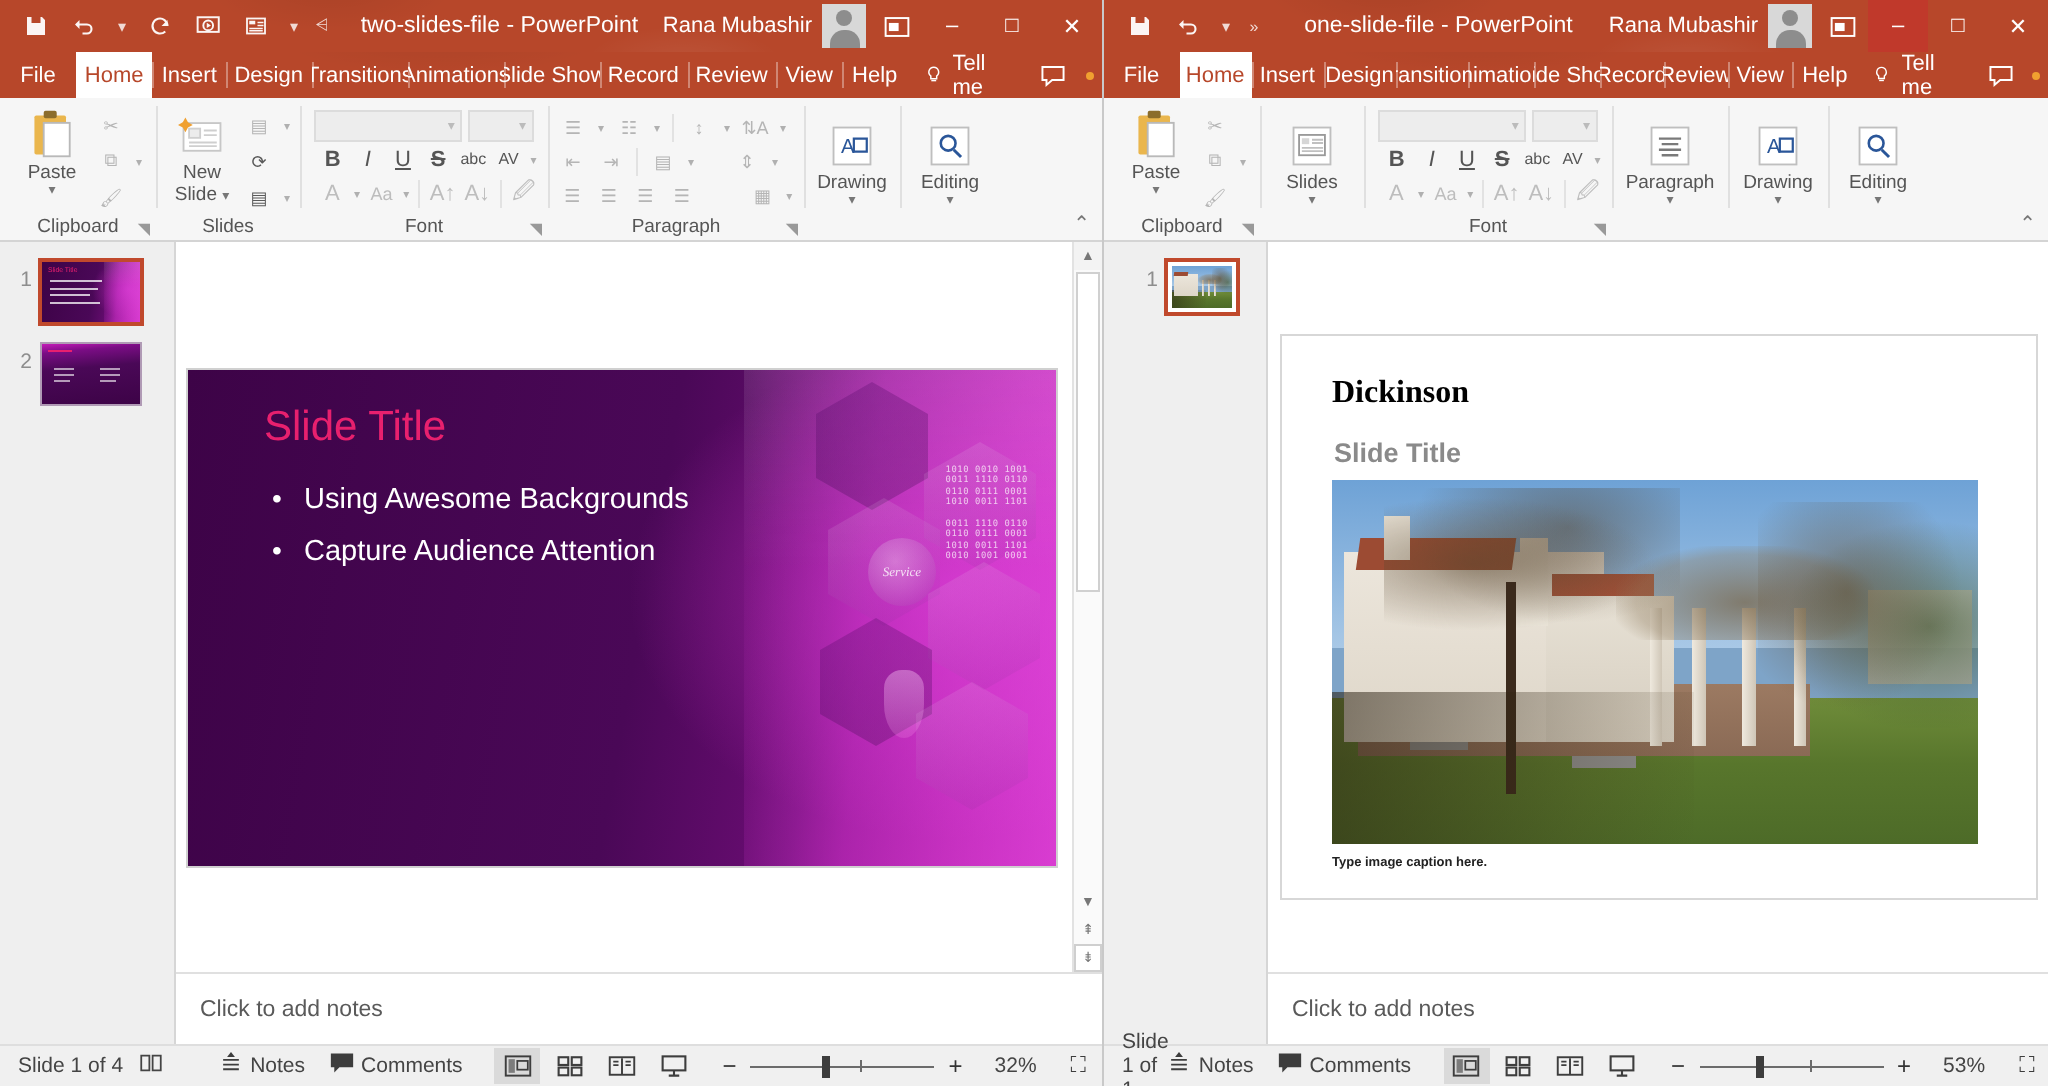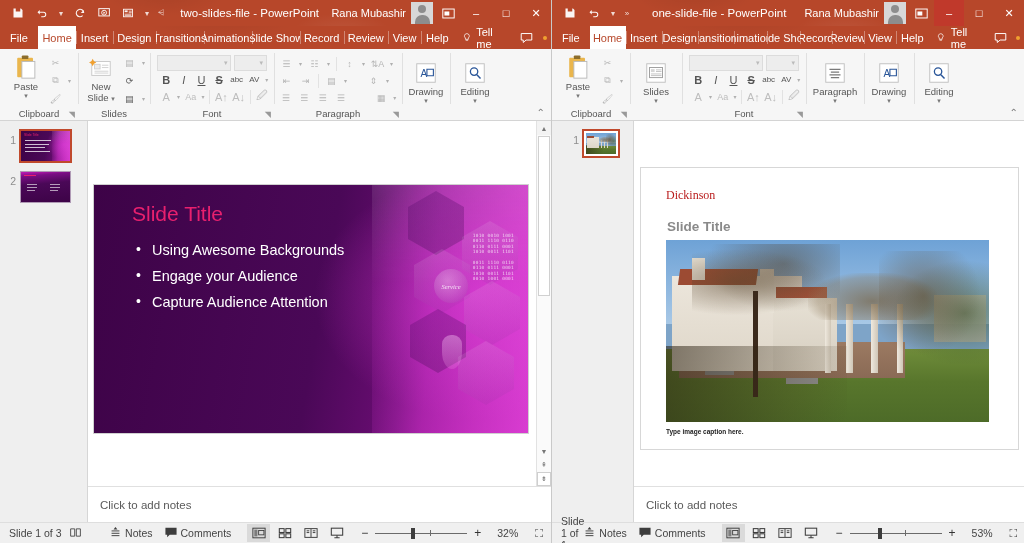--- a/index.html
+++ b/index.html
@@ -190,22 +190,22 @@
             font-family:"Liberation Sans", sans-serif;}
   .s1list{ position:absolute; color:#ffffff; font-size:14.5px; line-height:26px;
            list-style:none;}
   .s1list li{ position:relative; padding-left:20px; white-space:nowrap;}
   .s1list li::before{ content:"•"; position:absolute; left:4px; top:-1px;
             font-size:14px; color:#ffffff;}
   .s1foot{ position:absolute; font-size:7.5px; color:#8a8a8a; line-height:11px;}
 
   
   .slide2{ position:absolute; background:#fff; box-shadow:0 0 0 1px #d7d7d7;}
-  .dick{ position:absolute; color:#b91c1c; font-family:"Liberation Serif", serif;
-         font-size:12px; font-weight:400;}
+  .dick{ position:absolute; color:#000000; font-family:"Liberation Serif", serif;
+         font-size:16px; font-weight:700;}
   .s2title{ position:absolute; color:#8a8a8a; font-size:13.5px; font-weight:bold;}
   .photo{ position:absolute; overflow:hidden; background:#7ea4c8;}
   .caption{ position:absolute; font-size:6.5px; color:#222; font-weight:bold;}
 
   
   .sky{ position:absolute; left:0; right:0; top:0; height:46%;
         background:linear-gradient(180deg,#6ea2d6,#a8c8e6);}
   .lawn{ position:absolute; left:0; right:0; bottom:0; height:40%;
         background:linear-gradient(180deg,#6f8c3a,#58762c 45%,#4d6b28);}
   .lawnshade{ position:absolute; left:0; bottom:0; width:56%; height:42%;
@@ -554,21 +554,20 @@
               1010 0010 1001<br>0011 1110 0110<br>0110 0111 0001<br>1010 0011 1101<br><br>0011 1110 0110<br>0110 0111 0001<br>1010 0011 1101<br>0010 1001 0001
             </div>
             <div class="gearbadge" style="right:60px;top:84px">
                 <span>Service</span>
               </div>
             <div class="rider" style="right:66px;top:150px;border-radius:9px 9px 50% 50%"></div>
 
             <div class="s1title" style="left:38px;top:17px">Slide Title</div>
             <ul class="s1list" style="left:38px;top:52px">
               <li>Using Awesome Backgrounds</li>
-              <li>Engage your Audience</li>
               <li>Capture Audience Attention</li>
             </ul>
           </div>
 
           <div class="s1foot" style="left:6px;top:320px">
           </div>
         </div>
       </div>
 
       <div class="vscroll">
@@ -582,21 +581,21 @@
       </div>
     </div>
 
     <div style="display:flex;flex:0 0 36px">
       <div class="notes-left-pad"></div>
       <div class="notes" style="flex:1">Click to add notes</div>
     </div>
 
     <div class="statusbar">
       <div class="sb-left">
-        <span>Slide 1 of 3</span>
+        <span>Slide 1 of 4</span>
         <span>
           <svg width="13" height="11" viewBox="0 0 16 13">
               <path fill="none" stroke="#444" stroke-width="1.1" d="M2 2h5v9H2z"></path>
               <path fill="none" stroke="#444" stroke-width="1.1" d="M9 2h5v9H9z"></path>
             </svg>
         </span>
       </div>
       <div class="sb-mid">
         <span class="sb-item">
           <span>

